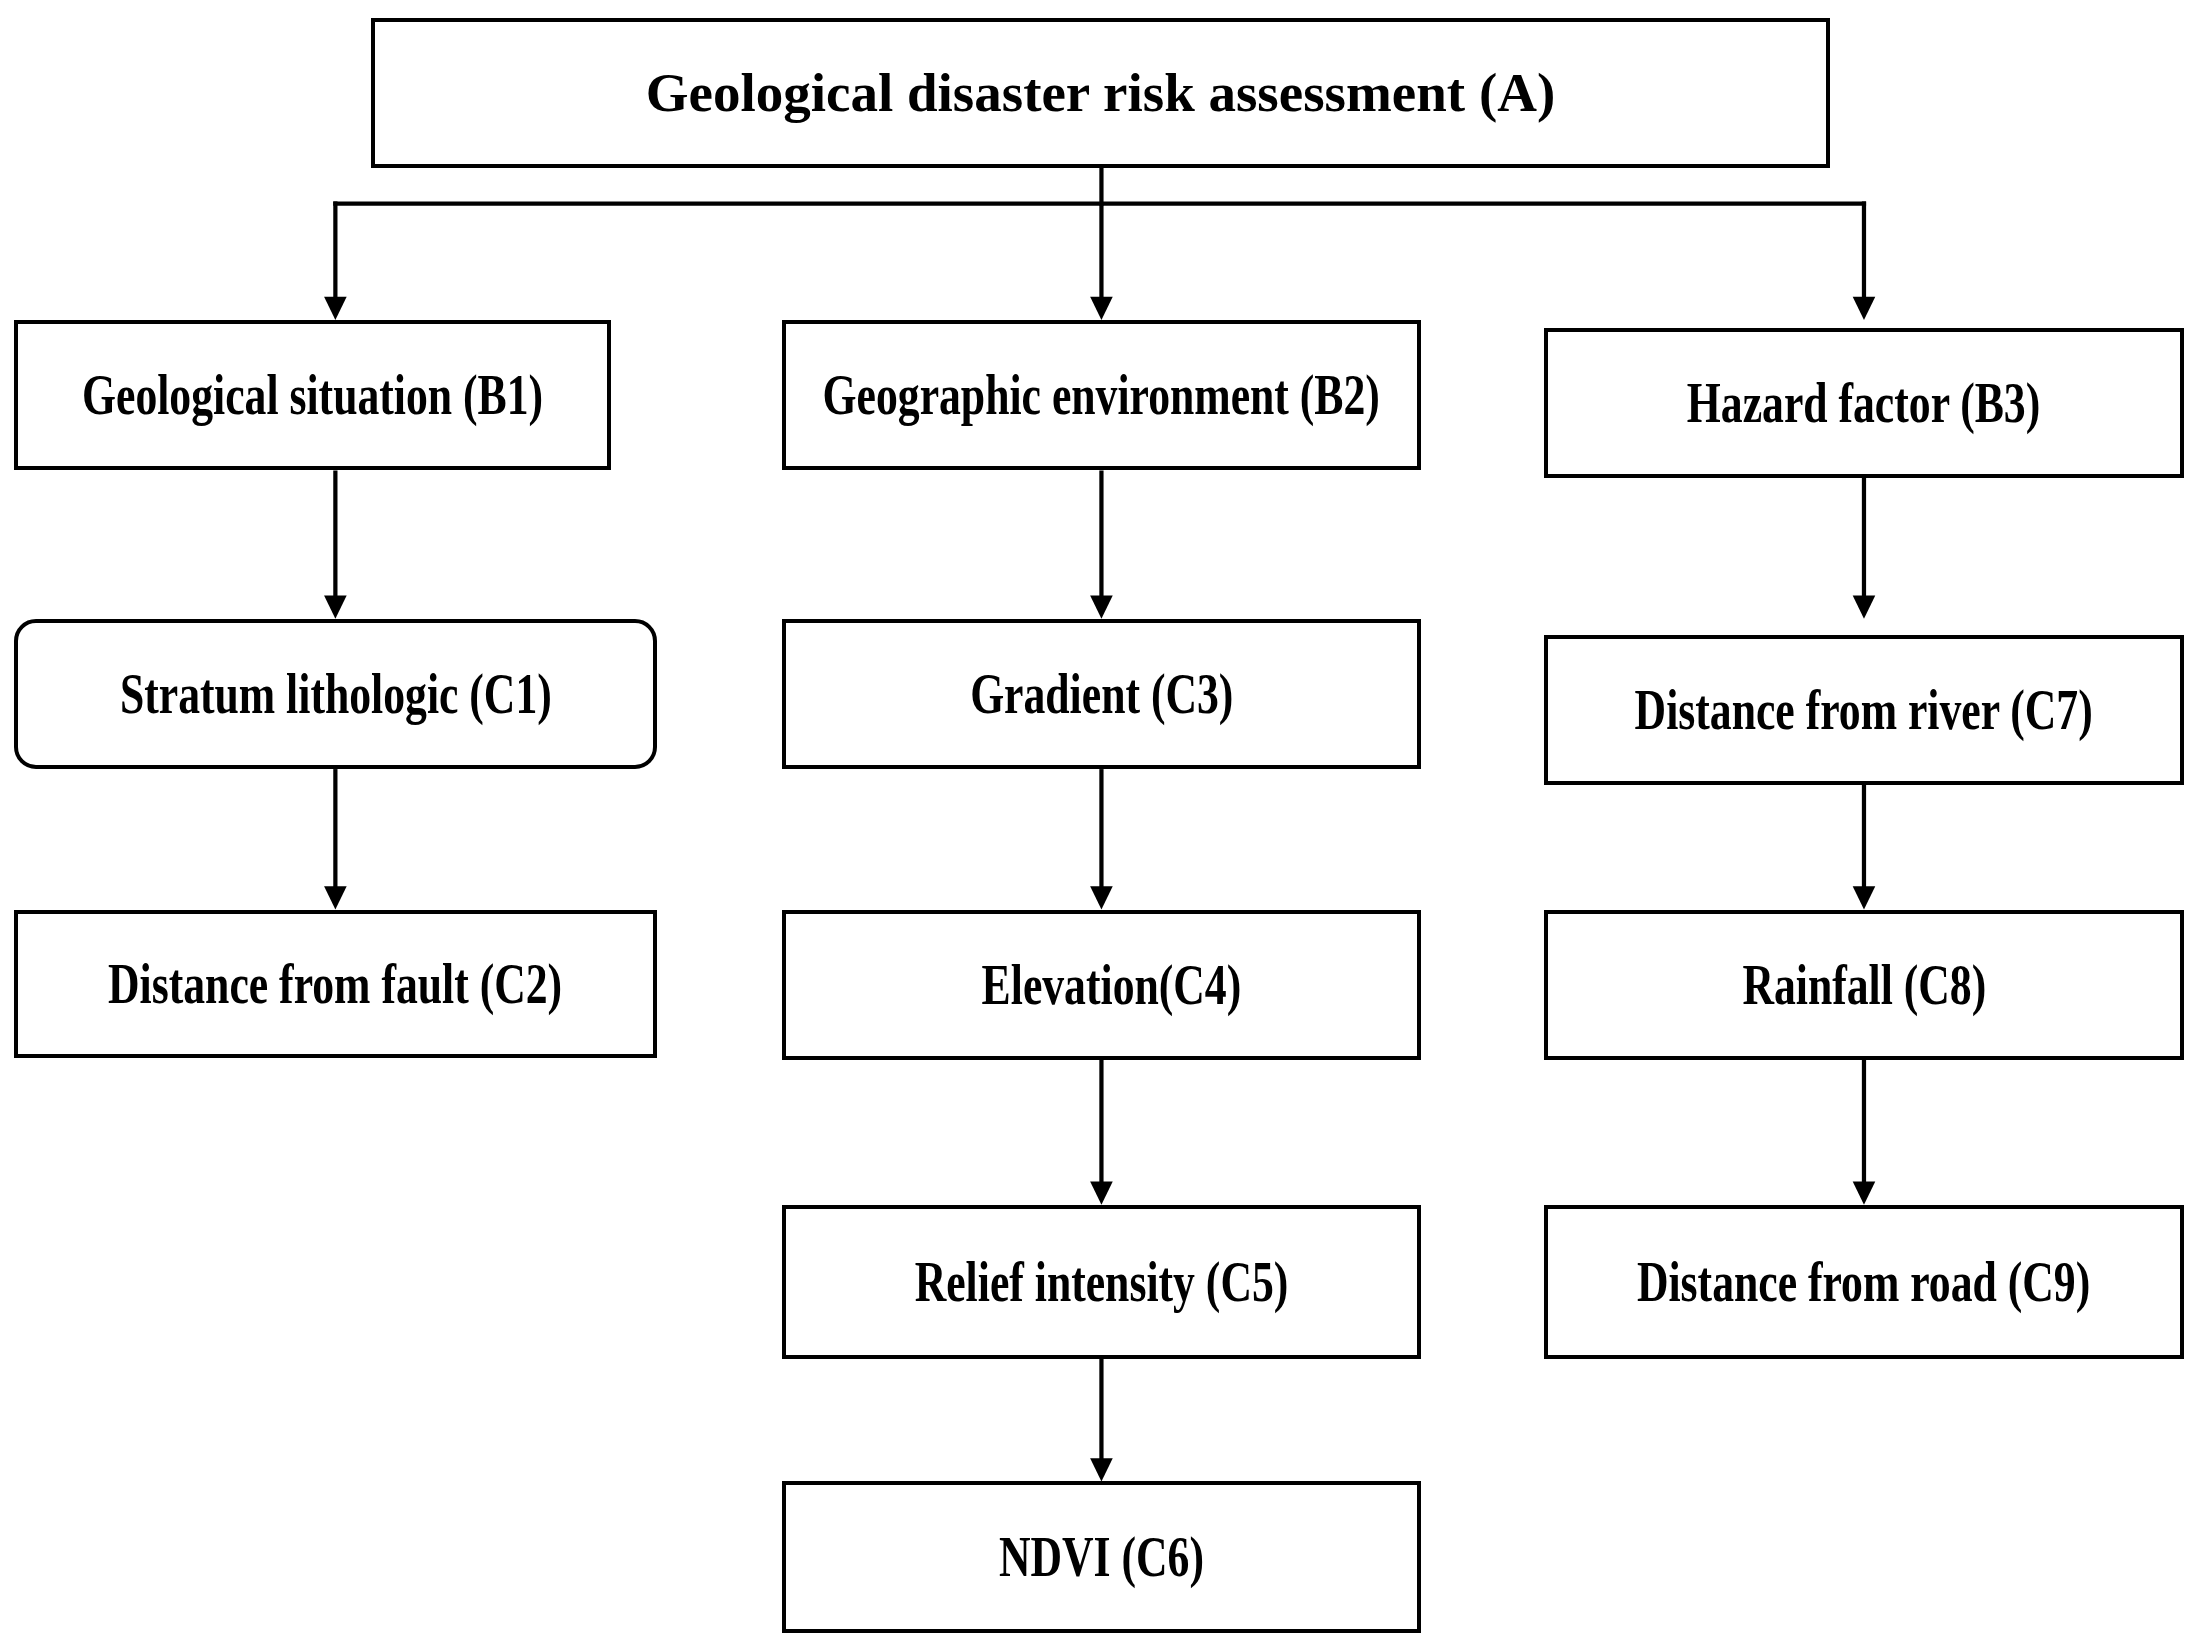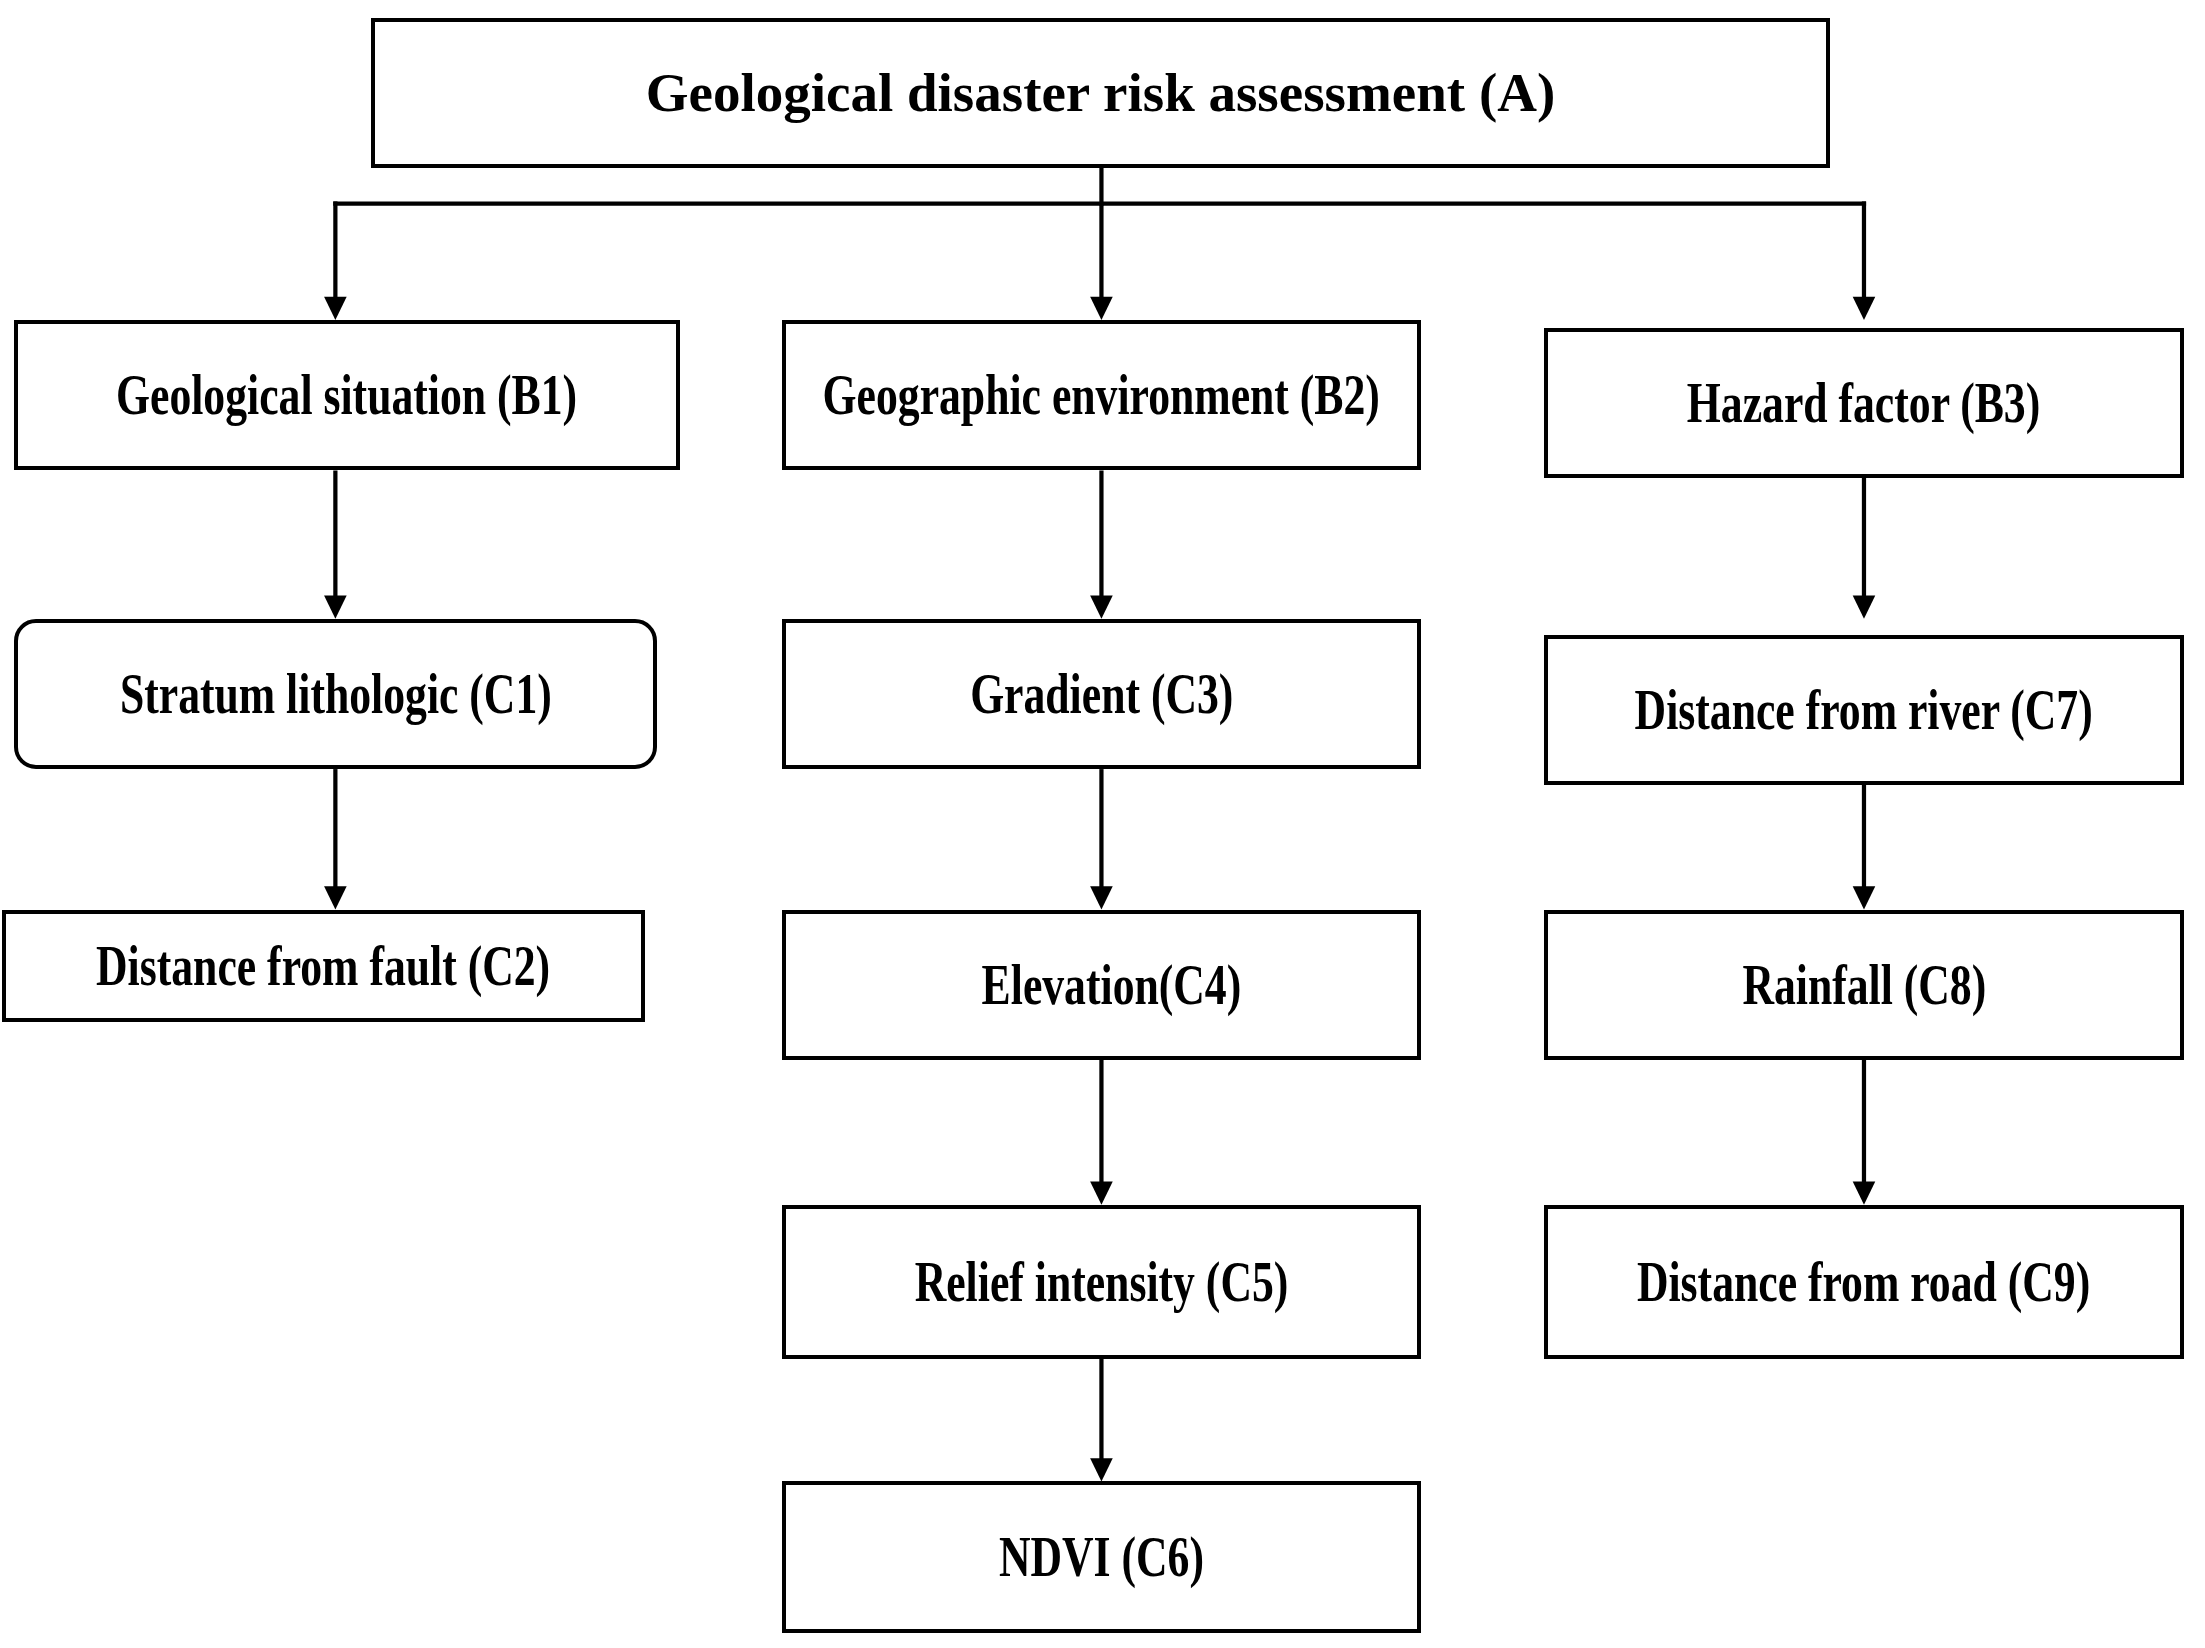--- a/index.html
+++ b/index.html
@@ -36,27 +36,27 @@
     font-size: 56px;
     line-height: 1;
   }
   .node.root .lbl {
     transform: none;
     font-size: 55px;
     font-family: Liberation Serif, serif;
   }
   
   #node-a  { left: 371px;  top: 17.7px;   width: 1459px; height: 150px; }
-  #node-b1 { left: 14px;   top: 320px;  width: 666px;  height: 150px; }
+  #node-b1 { left: 14px;   top: 320px;  width: 597px;  height: 150px; }
   #node-b2 { left: 782px; top: 320px;  width: 639px;  height: 150px; }
   #node-b3 { left: 1544px; top: 328px;  width: 640px;  height: 150px; }
   #node-c1 { left: 14px;   top: 619px;  width: 643px;  height: 150px; border-radius: 22px; }
   #node-c3 { left: 782px; top: 619px;  width: 639px;  height: 150px; }
   #node-c7 { left: 1544px; top: 635px;  width: 640px;  height: 150px; }
-  #node-c2 { left: 2px;   top: 910px; width: 643px;  height: 112px; }
+  #node-c2 { left: 14px;   top: 910px; width: 643px;  height: 148px; }
   #node-c4 { left: 782px; top: 910px; width: 639px;  height: 150px; padding-left: 20px; }
   #node-c8 { left: 1544px; top: 910px; width: 640px;  height: 150px; }
   #node-c5 { left: 782px; top: 1205px; width: 639px;  height: 154px; }
   #node-c9 { left: 1544px; top: 1205px; width: 640px;  height: 154px; }
   #node-c6 { left: 782px; top: 1481px; width: 639px;  height: 152px; }
   svg line, svg polyline { stroke: #000000; stroke-width: 6; fill: none; }
   svg polygon { fill: #000000; stroke: none; }
 </style>
 </head>
 <body>

